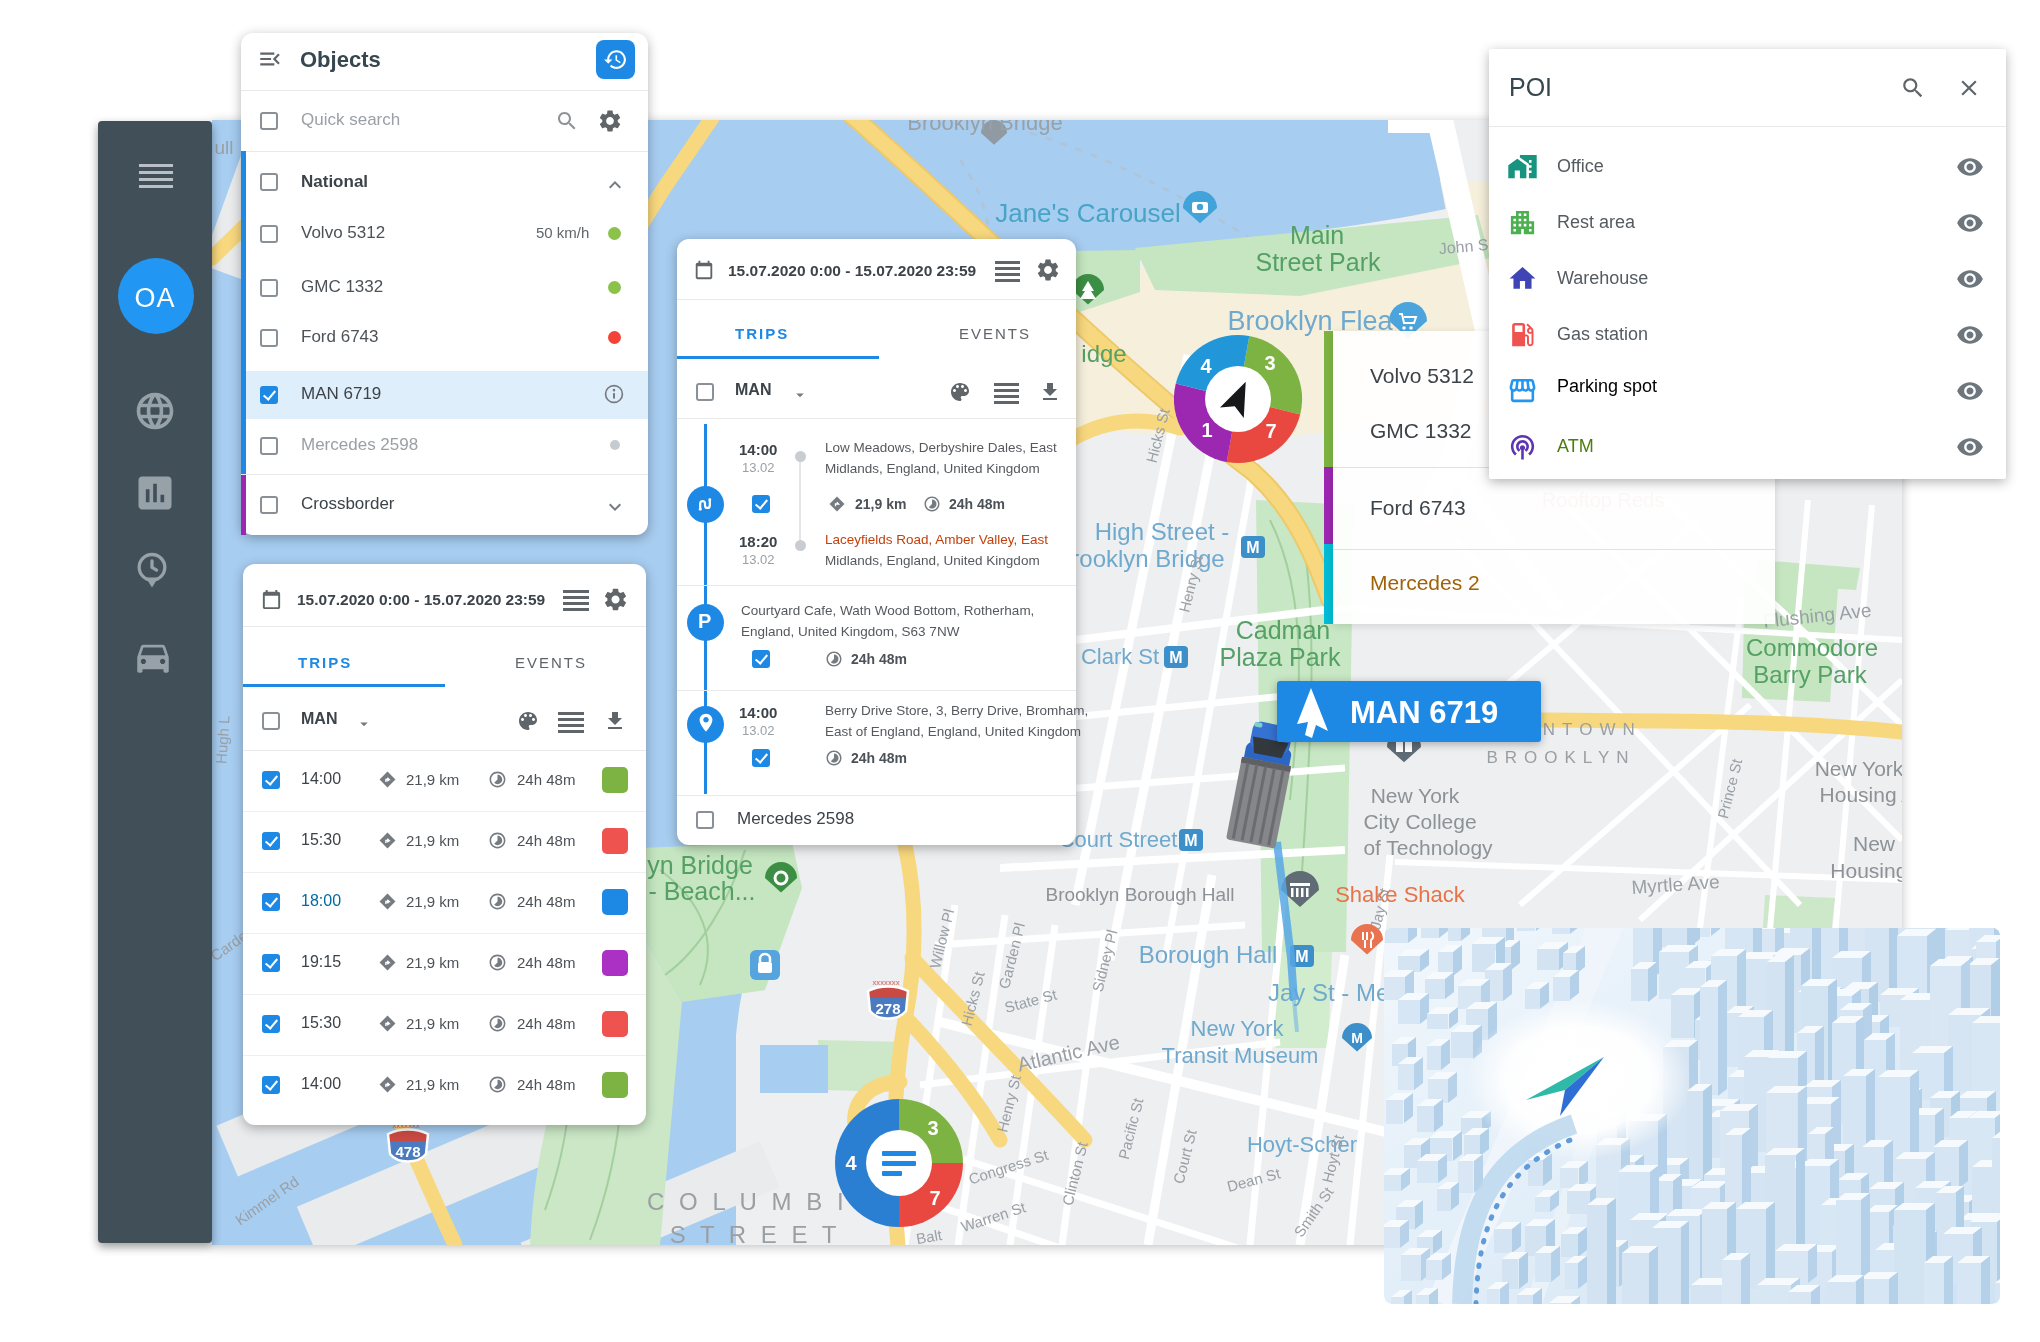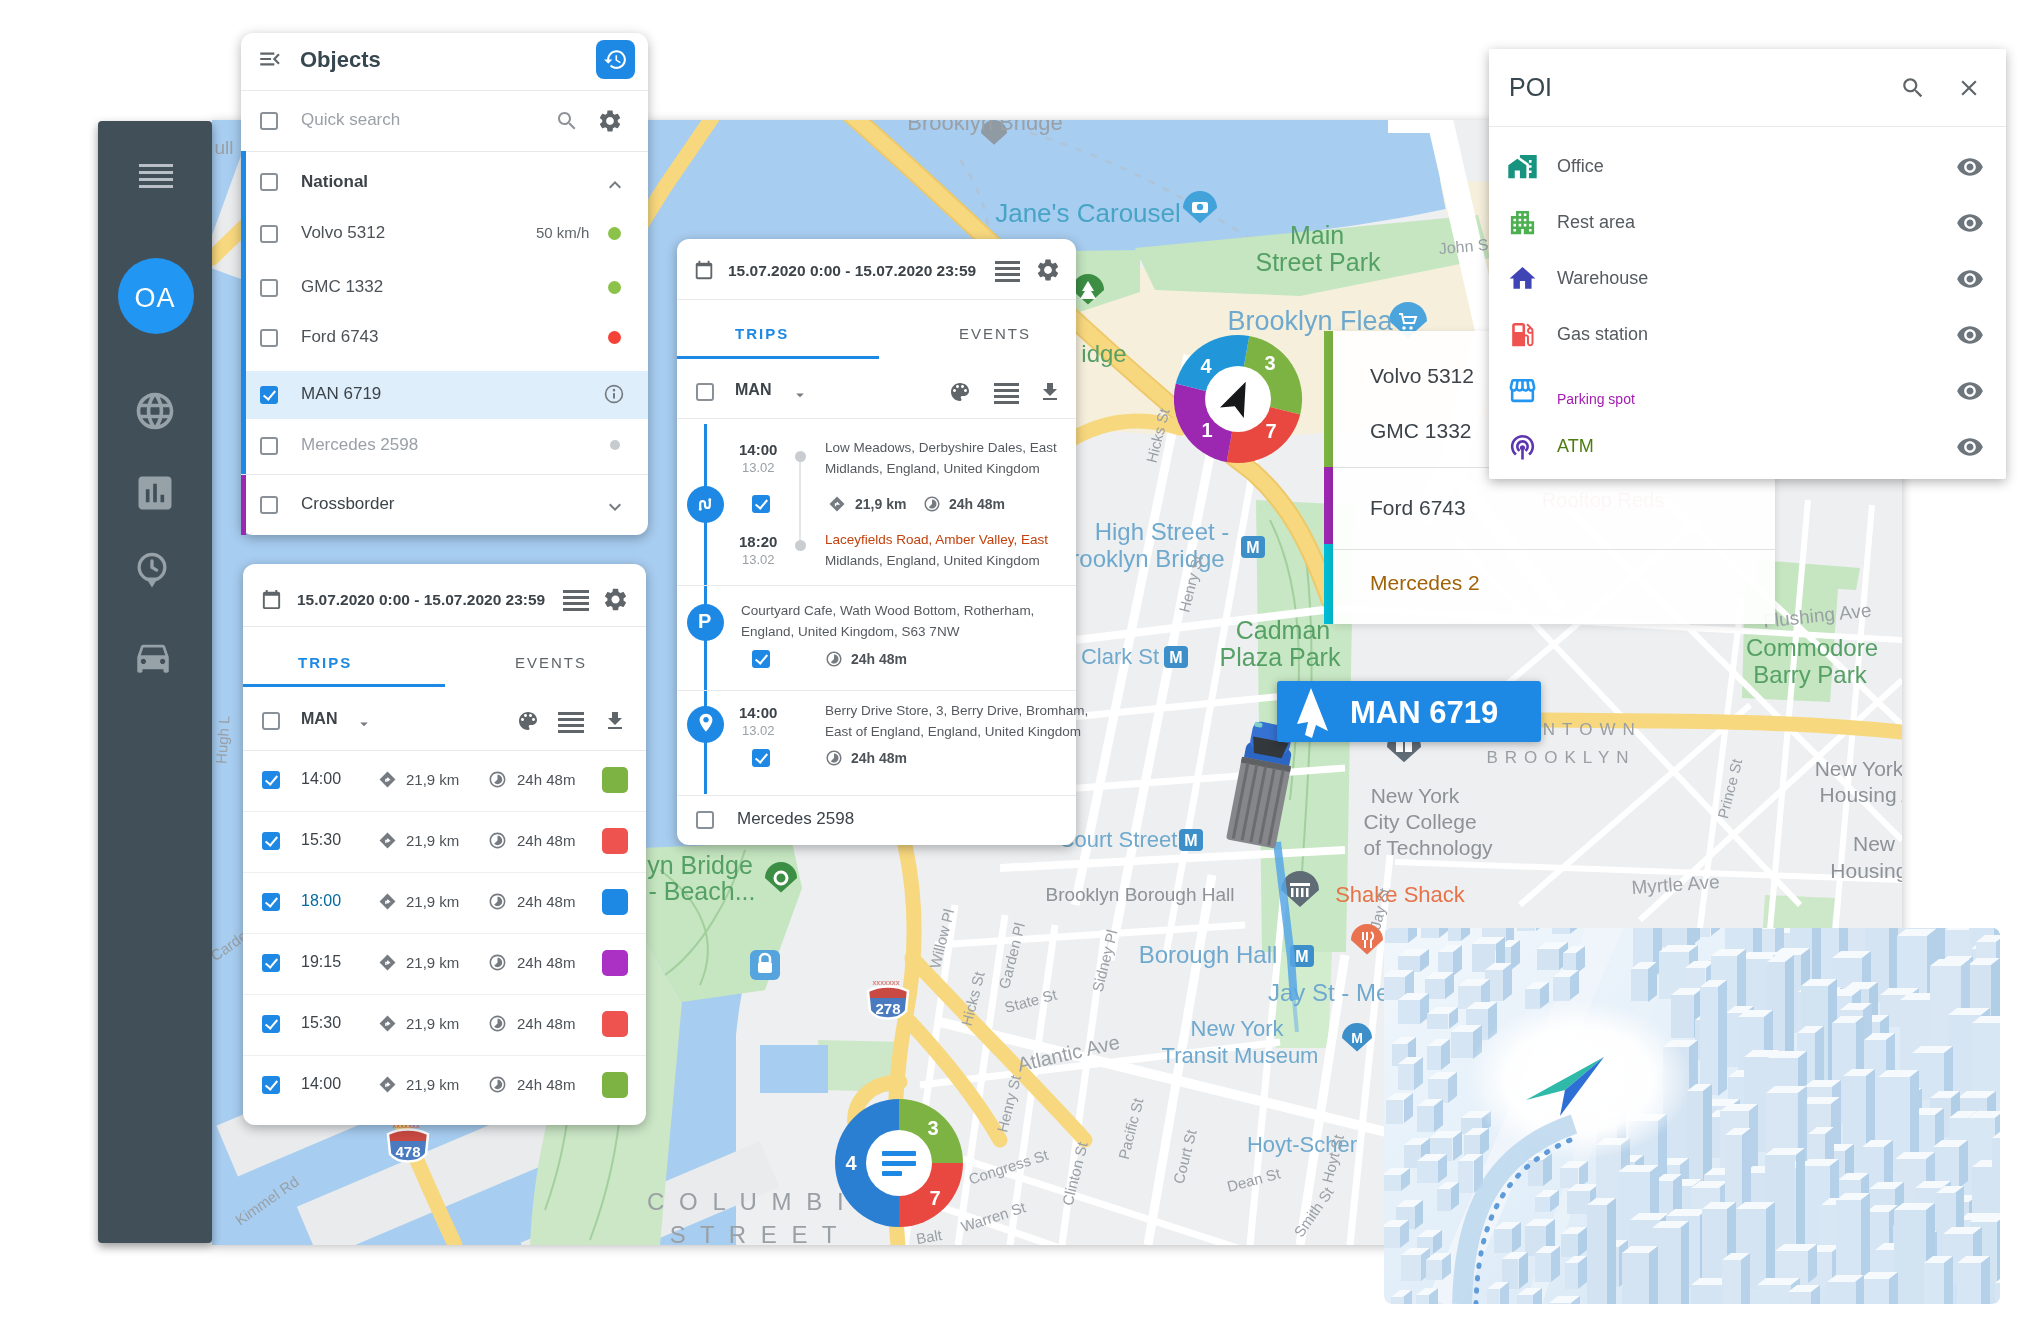--- a/index.html
+++ b/index.html
@@ -1683,21 +1683,21 @@
     <svg style="position:absolute;left:18px;top:270px" width="31" height="31" viewBox="0 0 24 24" fill="#ef5350">
       <path d="M19.77 7.23l.01-.01-3.72-3.72L15 4.56l2.11 2.11c-.94.36-1.61 1.26-1.61 2.33 0 1.38 1.12 2.5 2.5 2.5.36 0 .69-.08 1-.21v7.21c0 .55-.45 1-1 1s-1-.45-1-1V14c0-1.1-.9-2-2-2h-1V5c0-1.1-.9-2-2-2H6c-1.1 0-2 .9-2 2v16h10v-7.5h1.5v5c0 1.38 1.12 2.5 2.5 2.5s2.5-1.12 2.5-2.5V9c0-.69-.28-1.32-.73-1.77zM12 10H6V5h6v5zm6 0c-.55 0-1-.45-1-1s.45-1 1-1 1 .45 1 1-.45 1-1 1z"></path>
     </svg>
     <div class="t" style="left:68px;top:275px;font-size:18px;color:#555b60">Gas station</div>
     <svg style="position:absolute;left:467px;top:272px" width="28" height="28" viewBox="0 0 24 24" fill="#6e767d">
       <path d="M12 4.5C7 4.5 2.73 7.61 1 12c1.73 4.39 6 7.5 11 7.5s9.27-3.11 11-7.5c-1.73-4.39-6-7.5-11-7.5zM12 17c-2.76 0-5-2.24-5-5s2.24-5 5-5 5 2.24 5 5-2.24 5-5 5zm0-8c-1.66 0-3 1.34-3 3s1.34 3 3 3 3-1.34 3-3-1.34-3-3-3z"></path>
     </svg>
     <svg style="position:absolute;left:18px;top:326px" width="31" height="31" viewBox="0 0 24 24" fill="#2196f3">
       <path d="M21.9 8.89l-1.05-4.37c-.22-.9-1-1.52-1.91-1.52H5.05c-.9 0-1.69.63-1.9 1.52L2.1 8.89c-.24 1.02-.02 2.06.62 2.88.08.11.19.19.28.29V19c0 1.1.9 2 2 2h14c1.1 0 2-.9 2-2v-6.94c.09-.09.2-.18.28-.28.64-.82.87-1.87.62-2.89zm-2.99-3.9l1.05 4.37c.1.42.01.84-.25 1.17-.14.18-.44.47-.94.47-.61 0-1.14-.49-1.21-1.14L16.98 5l1.93-.01zM13 5h1.96l.54 4.52c.05.39-.07.78-.33 1.07-.22.26-.54.41-.95.41-.67 0-1.22-.59-1.22-1.31V5zM8.49 9.52L9.04 5H11v4.69c0 .72-.55 1.31-1.29 1.31-.34 0-.65-.15-.89-.41-.25-.29-.37-.68-.33-1.07zm-4.45-.16L5.05 5h1.97l-.58 4.86c-.08.65-.6 1.14-1.21 1.14-.49 0-.8-.29-.93-.47-.27-.32-.36-.75-.26-1.17zM5 19v-6.03c.08.01.15.03.23.03.87 0 1.66-.36 2.24-.95.6.61 1.4.95 2.31.95.87 0 1.65-.36 2.23-.93.59.57 1.39.93 2.29.93.84 0 1.64-.35 2.24-.95.58.59 1.37.95 2.24.95.08 0 .15-.02.23-.03V19H5z"></path>
     </svg>
-    <div class="t" style="left:68px;top:342px;font-size:14px;color:#a21caf">Parking spot</div>
+    <div class="t" style="left:68px;top:327px;font-size:18px;color:#000000">Parking spot</div>
     <svg style="position:absolute;left:467px;top:328px" width="28" height="28" viewBox="0 0 24 24" fill="#6e767d">
       <path d="M12 4.5C7 4.5 2.73 7.61 1 12c1.73 4.39 6 7.5 11 7.5s9.27-3.11 11-7.5c-1.73-4.39-6-7.5-11-7.5zM12 17c-2.76 0-5-2.24-5-5s2.24-5 5-5 5 2.24 5 5-2.24 5-5 5zm0-8c-1.66 0-3 1.34-3 3s1.34 3 3 3 3-1.34 3-3-1.34-3-3-3z"></path>
     </svg>
     <svg style="position:absolute;left:18px;top:382px" width="31" height="31" viewBox="0 0 24 24" fill="#5e35b1">
       <path d="M12 11c-1.1 0-2 .9-2 2 0 .74.4 1.38 1 1.72V22h2v-7.28c.6-.35 1-.98 1-1.72 0-1.1-.9-2-2-2zm0-8C7.03 3 3 7.03 3 12c0 2.76 1.24 5.26 3.2 6.92l1.42-1.42C6.01 16.16 5 14.21 5 12c0-3.87 3.13-7 7-7s7 3.13 7 7c0 2.21-1.01 4.16-2.62 5.5l1.42 1.42C19.76 17.26 21 14.76 21 12c0-4.97-4.03-9-9-9zm0 4c-2.76 0-5 2.24-5 5 0 1.66.81 3.12 2.05 4.03l1.46-1.46C9.61 14.06 9 13.1 9 12c0-1.66 1.34-3 3-3s3 1.34 3 3c0 1.1-.61 2.06-1.51 2.57l1.46 1.46C16.19 15.12 17 13.66 17 12c0-2.76-2.24-5-5-5z"></path>
     </svg>
     <div class="t" style="left:68px;top:387px;font-size:18px;color:#4d7c0f">ATM</div>
     <svg style="position:absolute;left:467px;top:384px" width="28" height="28" viewBox="0 0 24 24" fill="#6e767d">
       <path d="M12 4.5C7 4.5 2.73 7.61 1 12c1.73 4.39 6 7.5 11 7.5s9.27-3.11 11-7.5c-1.73-4.39-6-7.5-11-7.5zM12 17c-2.76 0-5-2.24-5-5s2.24-5 5-5 5 2.24 5 5-2.24 5-5 5zm0-8c-1.66 0-3 1.34-3 3s1.34 3 3 3 3-1.34 3-3-1.34-3-3-3z"></path>
     </svg>

